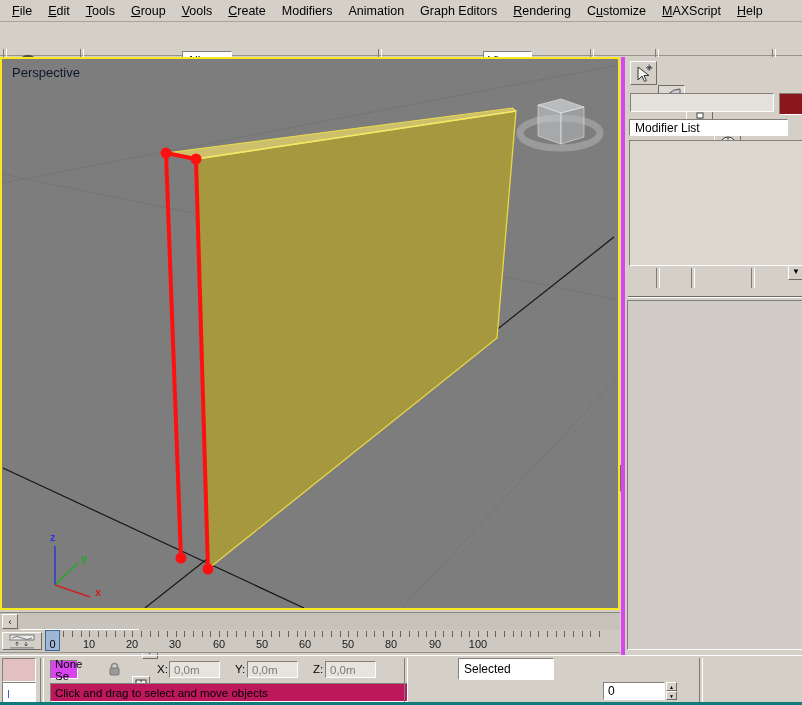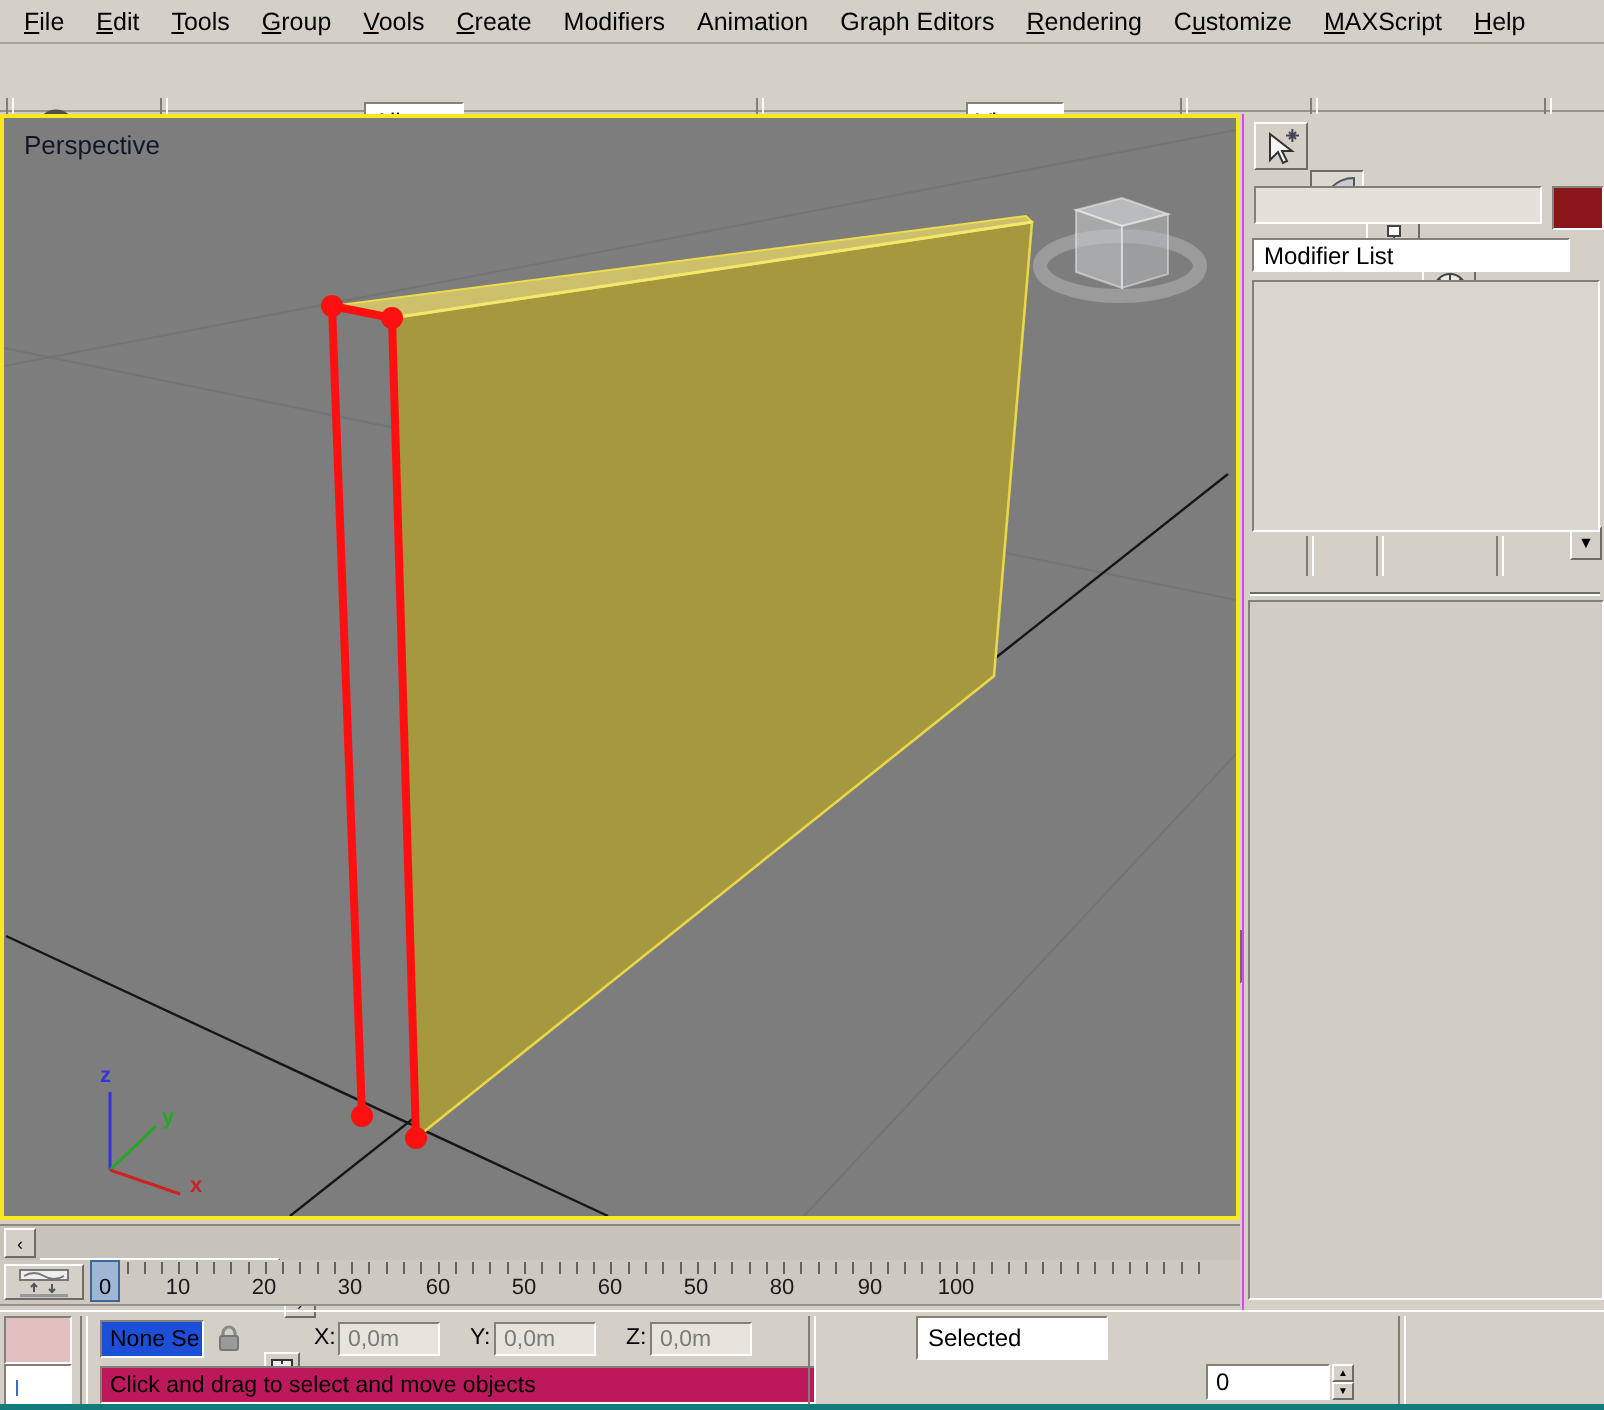--- a/index.html
+++ b/index.html
@@ -35,21 +35,21 @@
   .ticklabel{position:absolute;top:8px;transform:translateX(-50%);font-size:11px;color:#1A1A1A;}
   #ticks{position:absolute;left:46px;top:1px;width:556px;height:6px;
      background:repeating-linear-gradient(90deg,#63615C 0 1px,transparent 1px 8.64px);}
   #framemarker{position:absolute;left:45px;top:0px;width:15px;height:21px;background:#9FB6D6;
      border:1px solid #3F6796;display:flex;align-items:flex-end;justify-content:center;font-size:11px;box-sizing:border-box;}
   
   #statusbar{left:0;top:655px;width:802px;height:50px;border-top:1px solid #FFFFFF;box-sizing:border-box;}
   .sfield{font-size:11.5px;display:flex;align-items:center;padding-left:4px;box-sizing:border-box;}
   .graytxt{color:#7B7B78;}
   
-  #cmdpanel{left:621px;top:57px;width:181px;height:598px;background:#D4D0C8;box-sizing:border-box;border-left:1px solid #d946ef;}
+  #cmdpanel{left:621px;top:57px;width:181px;height:598px;background:#D4D0C8;box-sizing:border-box;border-left:4px solid #d946ef;}
   .tab{width:27px;height:24px;top:4px;}
   #tealbar{left:0;top:702px;width:802px;height:3px;background:#147B7B;}
   svg{display:block;}
 </style>
 </head>
 <body>
 
 <div id="app">
 
   <div id="menubar" class="abs">
@@ -412,21 +412,21 @@
   </div>
 
   <div id="statusbar" class="abs">
 
     <div class="abs s" style="left:2px;top:2px;width:32px;height:22px;background:#E3C0C0"></div>
     <div class="abs s" style="left:2px;top:26px;width:32px;height:22px;background:#FFFFFF">
       <div class="abs" style="left:5px;top:7px;width:1px;height:8px;background:#4466CC"></div>
     </div>
     <div class="abs vg" style="left:40px;top:2px;height:46px"></div>
 
-    <div class="abs s sfield" style="left:50px;top:4px;width:52px;height:19px;background:#1d4ed8">
+    <div class="abs s sfield" style="left:50px;top:4px;width:28px;height:19px;background:#d946ef">
       <span>None Se</span>
     </div>
     <div class="abs btn" style="left:106px;top:5px;width:16px;height:16px">
       <svg width="13" height="14">
           <path d="M3.5 6 V4.5 A3 3 0 0 1 9.5 4.5 V6" fill="none" stroke="#8A8A8A" stroke-width="1.6"></path>
           <rect x="2" y="6" width="9" height="7" rx="1" fill="#9A9A9A" stroke="#777"></rect>
         </svg>
     </div>
     <div class="abs btn r" style="left:132px;top:4px;width:18px;height:18px">
       <svg width="12" height="12">

